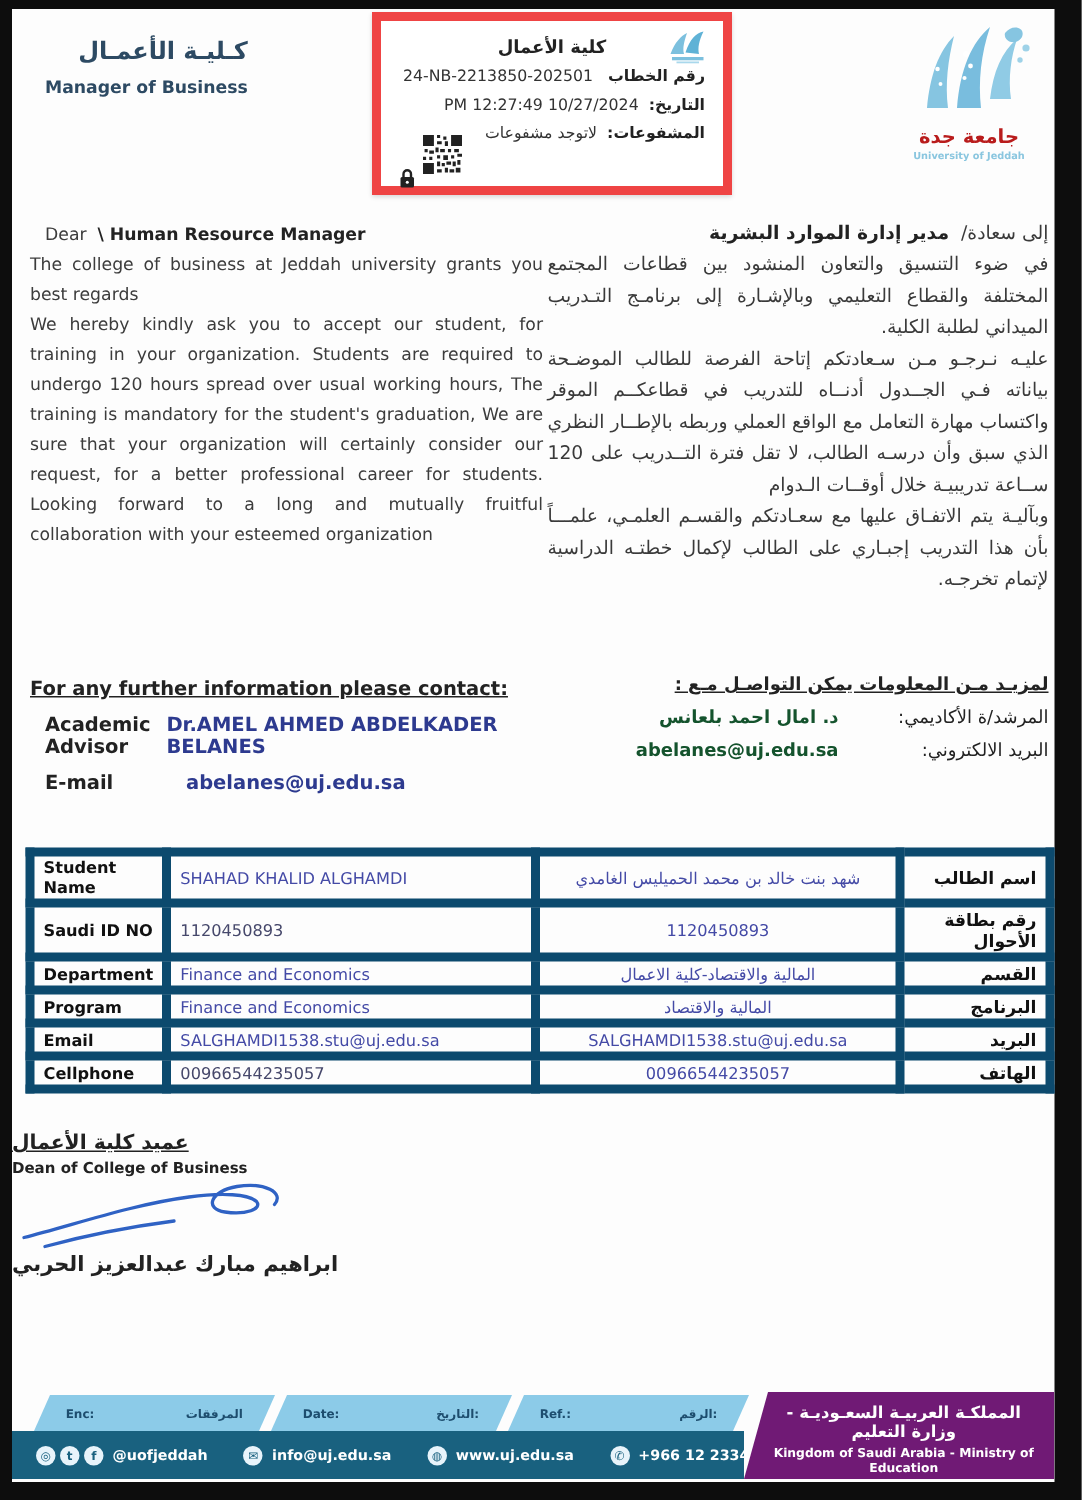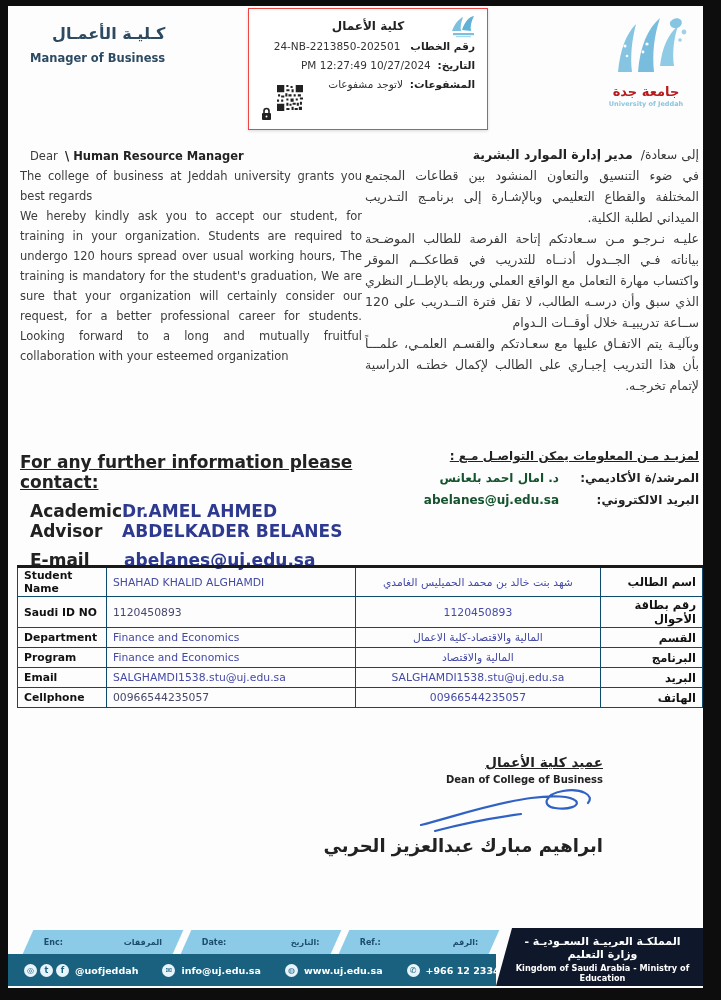--- a/index.html
+++ b/index.html
@@ -6,21 +6,21 @@
   body { background:#000; font-family:"DejaVu Sans", sans-serif; }
   .canvas { position:relative; width:721px; height:1000px; background:#0d0d0d; overflow:hidden;padding-left:40px; }
   .sheet { position:absolute; left:8px; top:6px; width:695px; height:982px; background:#fdfdfd; }
 
   
   .college-block { position:absolute; left:22px; top:18px; color:#2d4a63; }
   .college-ar { font-size:16px; font-weight:bold; direction:rtl; letter-spacing:1px; }
   .college-en { font-size:11.5px; font-weight:bold; margin-top:8px; }
 
   .info-box { position:absolute; left:240px; top:2px; width:240px; height:122px;
-              background:#fff; border:1px solid #ef4444; box-shadow:0 1px 3px rgba(0,0,0,.15);
+              background:#fff; border:6px solid #ef4444; box-shadow:0 1px 3px rgba(0,0,0,.15);
               direction:rtl; padding:8px 12px 6px 12px; font-size:10.5px; color:#333; }
   .info-box .mini-logo { position:absolute; left:auto; right:10px; top:6px; width:28px; height:24px; }
   .info-title { text-align:center; font-weight:bold; font-size:12px; color:#222; margin-top:2px; }
   .info-row { margin-top:7px; text-align:right; }
   .info-row b { color:#222; }
   .qr { position:absolute; left:28px; top:76px; width:26px; height:26px; }
   .lock { position:absolute; left:12px; top:98px; width:11px; height:14px; }
 
   .uni-logo { position:absolute; left:583px; top:10px; width:110px; text-align:center; }
   .uni-logo .name-ar { color:#b91c1c; font-weight:bold; font-size:13px; direction:rtl; margin-top:2px; }
@@ -31,69 +31,69 @@
             color:#3c3c3c; line-height:20px; text-align:justify; }
   .col-en .salutation { margin-left:10px; }
   .col-en .salutation b { color:#222; }
   .col-en p { margin:0; }
   .col-ar { position:absolute; left:357px; top:138px; width:334px; direction:rtl;
             font-size:12.5px; color:#3a3a3a; line-height:21px; text-align:justify; }
   .col-ar .salutation b { color:#222; }
   .col-ar p { margin:0; }
 
   
-  .contact-en { position:absolute; left:12px; top:446px; width:342px; font-size:17px; color:#222; }
+  .contact-en { position:absolute; left:12px; top:446px; width:342px; font-size:13px; color:#222; }
   .contact-en .heading { font-weight:bold; text-decoration:underline; }
   .contact-en .row { display:flex; margin-top:9px; }
   .contact-en .row .lbl { font-weight:bold; width:104px; padding-left:10px; }
   .contact-en .row .val { font-weight:bold; color:#2d3a8f; }
   .contact-ar { position:absolute; left:357px; top:443px; width:334px; direction:rtl;
                 font-size:12px; color:#222; }
   .contact-ar .heading { font-weight:bold; text-decoration:underline; }
   .contact-ar .row { display:flex; margin-top:8px; }
-  .contact-ar .row .lbl { font-weight:bold; width:140px; }
+  .contact-ar .row .lbl { font-weight:normal; width:140px; }
   .contact-ar .row .val { font-weight:bold; color:#14532d; }
 
   
   table.student { position:absolute; left:9px; top:559px; width:686px; border-collapse:collapse;
                   font-size:10.8px; }
   table.student { border:1.5px solid #1a1a1a; border-top:3px solid #1a1a1a; }
-  table.student td { border:1px solid #0c4a6e; height:20px; padding:1px 6px; vertical-align:middle; }
+  table.student td { border:6px solid #0c4a6e; height:20px; padding:1px 6px; vertical-align:middle; }
   td.lbl-en { width:89px; font-weight:bold; color:#111; }
   td.val-en { width:249px; }
   td.val-ar { width:246px; text-align:center; direction:rtl; }
   td.lbl-ar { width:102px; font-weight:bold; color:#111; text-align:right; direction:rtl; font-size:11.5px; }
   .v-blue { color:#444aa6; }
   .v-dark { color:#46486b; }
 
   
-  .signature { position:absolute; left:0; top:748px; width:595px; text-align:right; color:#222; }
+  .signature { position:absolute; left:0; top:748px; width:595px; text-align:left; color:#222; }
   .sig-title-ar { font-size:13.5px; font-weight:bold; direction:rtl; text-decoration:underline; }
   .sig-title-en { font-size:10px; font-weight:bold; margin-top:4px; }
   .sig-img { margin-top:2px; height:48px; }
-  .sig-name-ar { font-size:18px; font-weight:bold; direction:rtl; margin-top:0px; }
+  .sig-name-ar { font-size:14px; font-weight:bold; direction:rtl; margin-top:0px; }
   .sig-name-en { font-size:12px; font-weight:bold; margin-top:12px; }
 
   
   .footer { position:absolute; left:0; top:922px; width:695px; height:60px; }
   .strip-light { position:absolute; left:14px; top:2px; width:474px; height:24px; }
   .seg { position:absolute; top:0; height:24px; background:#8ccbe8; transform:skewX(-24deg);
          display:flex; align-items:center; justify-content:space-between; padding:0 16px; }
   .seg > span { transform:skewX(24deg); font-size:8px; font-weight:bold; color:#1d4d6e; }
   .seg.s1 { left:6px; width:150px; }
   .seg.s2 { left:164px; width:150px; }
   .seg.s3 { left:322px; width:150px; }
   .strip-dark { position:absolute; left:0; top:26px; width:488px; height:32px; background:#19617f;
                 display:flex; align-items:center; gap:0; color:#fff; font-size:9.5px; font-weight:bold;
                 padding-left:16px; }
   .contact-item { display:flex; align-items:center; gap:6px; margin-right:24px; white-space:nowrap; }
   .cicon { display:inline-flex; width:13px; height:13px; border-radius:50%; background:#e8f4fb;
            color:#19617f; font-size:8px; align-items:center; justify-content:center; font-weight:bold; }
   .socials { display:flex; gap:3px; }
-  .ministry { position:absolute; left:488px; top:0; width:207px; height:58px; background:#0f172a;
+  .ministry { position:absolute; left:488px; top:0; width:207px; height:58px; background:#701a75;
               clip-path:polygon(16px 0, 100% 0, 100% 100%, 0 100%);
               color:#fff; text-align:center; padding:7px 8px 0 14px; }
   .ministry .m-ar { font-size:11px; font-weight:bold; direction:rtl; }
   .ministry .m-en { font-size:8.2px; font-weight:bold; margin-top:2px; }
   .ministry .m-po { font-size:7.6px; color:#cfe3f0; margin-top:2px; }
 </style>
 </head>
 <body>
 
 <div class="canvas">

